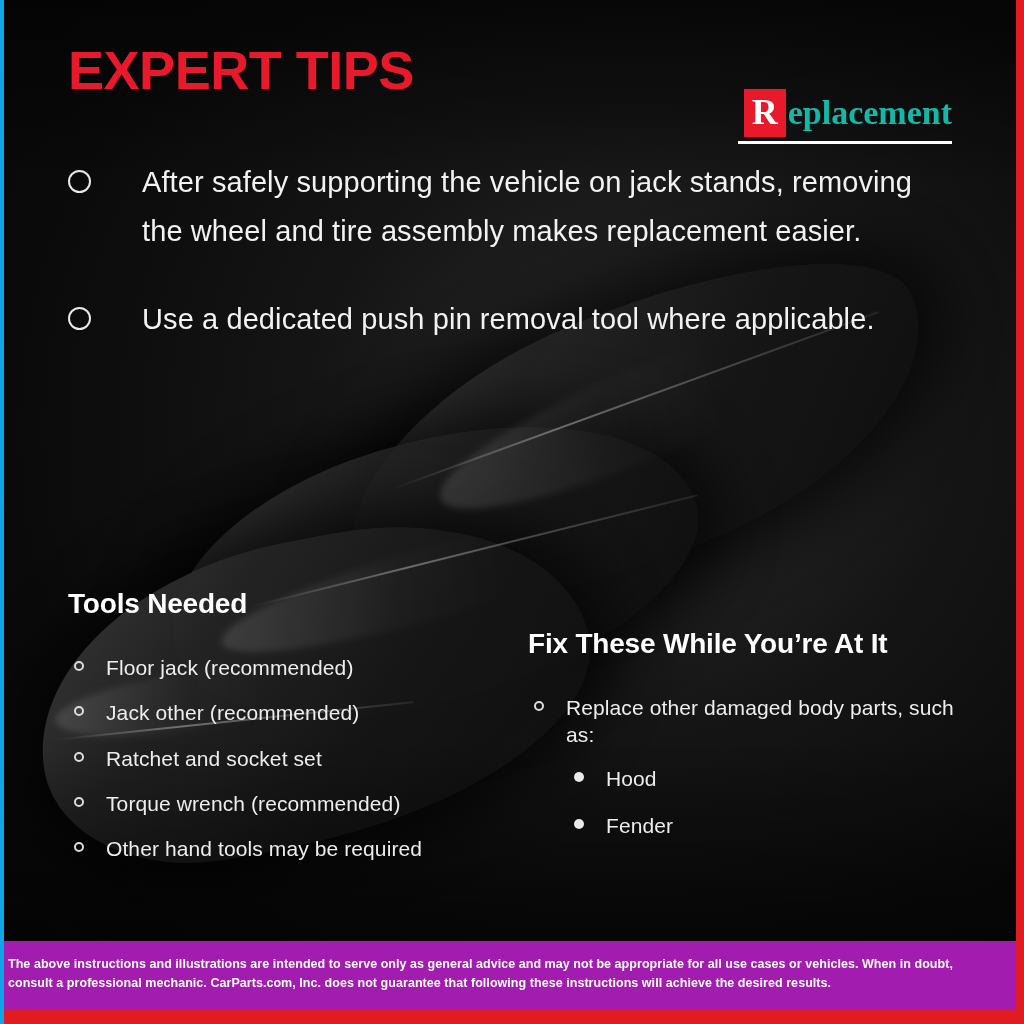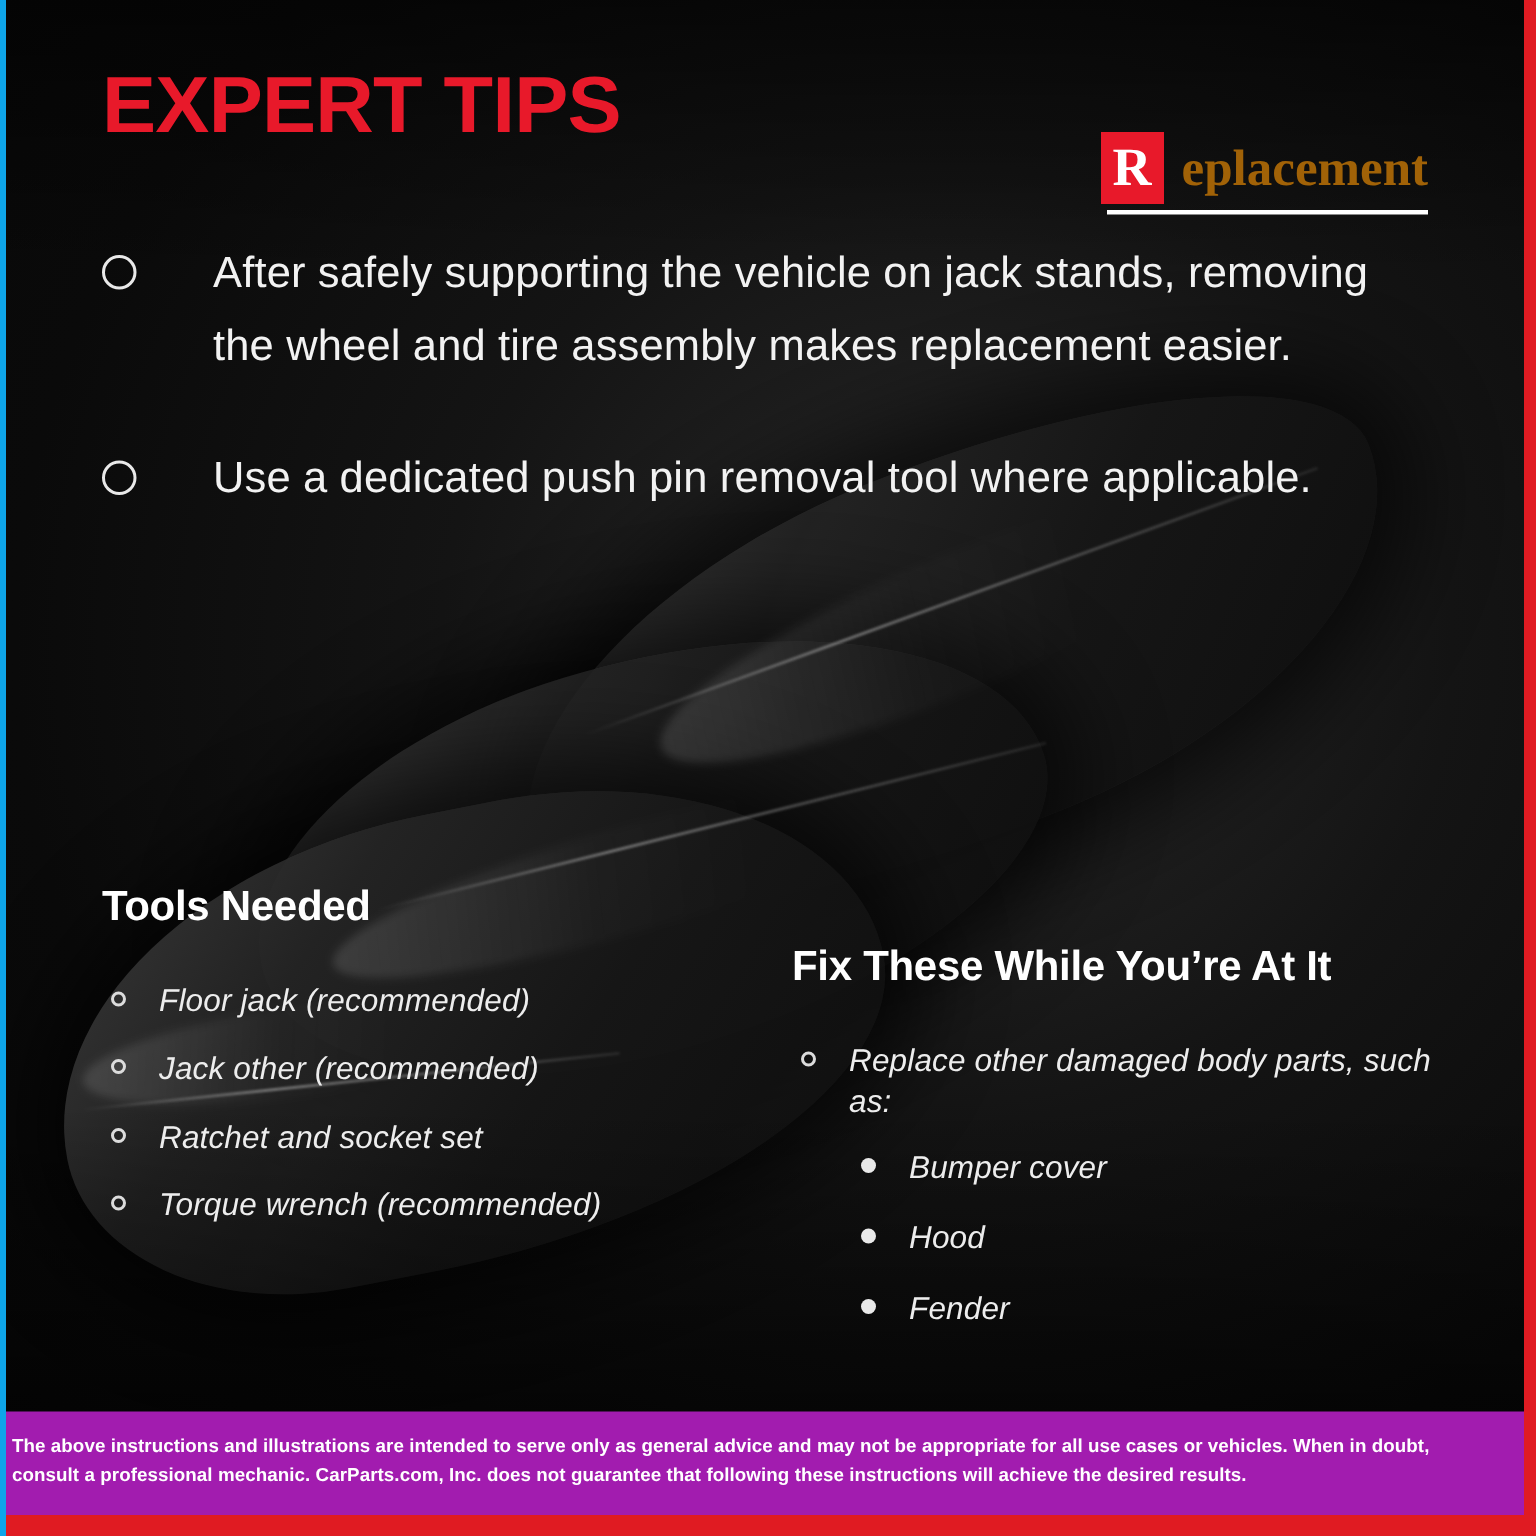--- a/index.html
+++ b/index.html
@@ -131,25 +131,25 @@
   .brand-badge {
     background: #e8192a;
     color: #ffffff;
     font-weight: 700;
     font-size: 36px;
     line-height: 1;
     padding: 5px 8px 7px 8px;
     font-family: "Liberation Serif", serif;
   }
   .brand-word {
-    color: #a16207;
+    color: #14b8a6;
     font-weight: 700;
     font-size: 34px;
     line-height: 1;
-    padding-left: 12px;
+    padding-left: 2px;
     font-family: "Liberation Serif", serif;
     margin-top: 44px;
   }
   .brand-underline {
     margin-top: 4px;
     width: 214px;
     height: 3px;
     background: #ffffff;
   }
 
@@ -196,21 +196,20 @@
     color: #ffffff;
     font-size: 28px;
     font-weight: 700;
     margin: 0 0 34px 0;
     letter-spacing: -0.2px;
   }
   ul.list {
     list-style: none;
     margin: 0;
     padding: 0;
-    font-style: italic;
   }
   ul.list > li {
     position: relative;
     color: #ededed;
     font-size: 21px;
     line-height: 1.3;
     padding-left: 38px;
     margin-bottom: 18px;
     letter-spacing: 0.1px;
   }
@@ -332,34 +331,34 @@
             <span>Jack other (recommended)</span>
           </li>
           <li>
             <span class="ring"></span>
             <span>Ratchet and socket set</span>
           </li>
           <li>
             <span class="ring"></span>
             <span>Torque wrench (recommended)</span>
           </li>
+          <li>
+            <span class="ring"></span>
+            <span>Other hand tools may be required</span>
+          </li>
         </ul>
       </div>
 
       <div class="col-right">
         <h2 class="col-title">Fix These While You’re At It</h2>
         <ul class="list">
           <li>
             <span class="ring"></span>
             <span class="wrap2">Replace other damaged body parts, such as:</span>
             <ul class="sub">
-              <li>
-                <span class="dot"></span>
-                <span>Bumper cover</span>
-              </li>
               <li>
                 <span class="dot"></span>
                 <span>Hood</span>
               </li>
               <li>
                 <span class="dot"></span>
                 <span>Fender</span>
               </li>
             </ul>
           </li>

